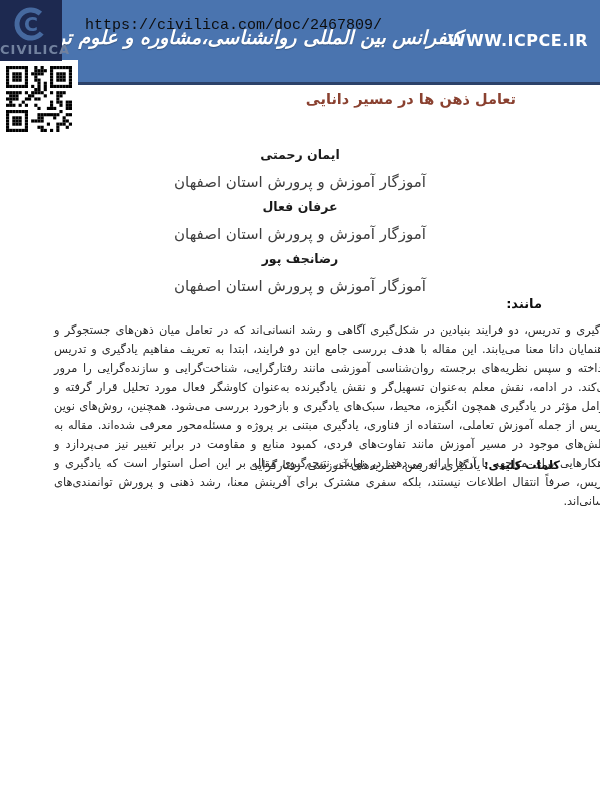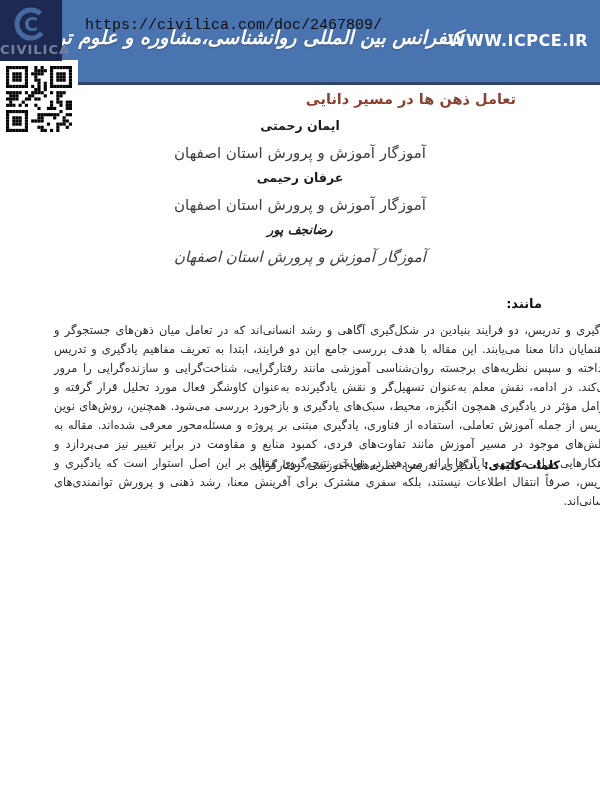--- a/index.html
+++ b/index.html
@@ -86,24 +86,24 @@
     position: absolute;
     left: 0; top: 91px;
     width: 516px;
     direction: rtl;
     text-align: right;
     font-size: 14.5px;
     font-weight: bold;
     color: #8a4130;
   }
   .authors { position: absolute; left: 0; top: 118px; width: 600px; }
-  .author-entry { position: absolute; left: 0; width: 600px; text-align: center; direction: rtl; }
+  .author-entry { position: absolute; left: 0; width: 600px; text-align: center; direction: rtl; margin-top: 29px; }
   .author-entry.a0 { top: 0; }
   .author-entry.a1 { top: 52px; }
-  .author-entry.a2 { top: 104px; font-style: italic; }
+  .author-entry.a2 { top: 104px; }
   .author-name {
     font-size: 12.5px;
     font-weight: bold;
     color: #1a1a1a;
     display: block;
   }
   .author-aff {
     display: block;
     margin-top: 11px;
     font-size: 15px;
@@ -373,21 +373,21 @@
   </div>
 
   <div class="paper-title">تعامل ذهن ها در مسیر دانایی</div>
 
   <div class="authors">
     <div class="author-entry a0">
       <span class="author-name">ایمان رحمتی</span>
       <span class="author-aff">آموزگار آموزش و پرورش استان اصفهان</span>
     </div>
     <div class="author-entry a1">
-      <span class="author-name">عرفان رحیمی</span>
+      <span class="author-name">عرفان فعال</span>
       <span class="author-aff">آموزگار آموزش و پرورش استان اصفهان</span>
     </div>
     <div class="author-entry a2">
       <span class="author-name">رضانجف پور</span>
       <span class="author-aff">آموزگار آموزش و پرورش استان اصفهان</span>
     </div>
   </div>
 
   <div class="abstract-heading">مانند:</div>
   <div class="abstract-text">یادگیری و تدریس، دو فرایند بنیادین در شکل‌گیری آگاهی و رشد انسانی‌اند که در تعامل میان ذهن‌های جستجوگر و راهنمایان دانا معنا می‌یابند. این مقاله با هدف بررسی جامع این دو فرایند، ابتدا به تعریف مفاهیم یادگیری و تدریس پرداخته و سپس نظریه‌های برجسته روان‌شناسی آموزشی مانند رفتارگرایی، شناخت‌گرایی و سازنده‌گرایی را مرور می‌کند. در ادامه، نقش معلم به‌عنوان تسهیل‌گر و نقش یادگیرنده به‌عنوان کاوشگر فعال مورد تحلیل قرار گرفته و عوامل مؤثر در یادگیری همچون انگیزه، محیط، سبک‌های یادگیری و بازخورد بررسی می‌شود. همچنین، روش‌های نوین تدریس از جمله آموزش تعاملی، استفاده از فناوری، یادگیری مبتنی بر پروژه و مسئله‌محور معرفی شده‌اند. مقاله به چالش‌های موجود در مسیر آموزش مانند تفاوت‌های فردی، کمبود منابع و مقاومت در برابر تغییر نیز می‌پردازد و راهکارهایی برای مواجهه با آن‌ها ارائه می‌دهد. در نهایت، نتیجه‌گیری مقاله بر این اصل استوار است که یادگیری و تدریس، صرفاً انتقال اطلاعات نیستند، بلکه سفری مشترک برای آفرینش معنا، رشد ذهنی و پرورش توانمندی‌های انسانی‌اند.</div>

